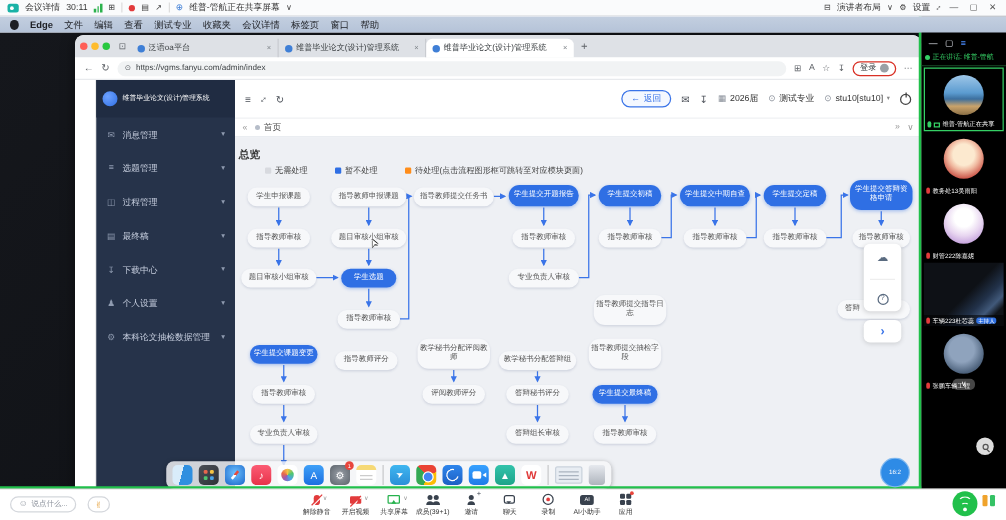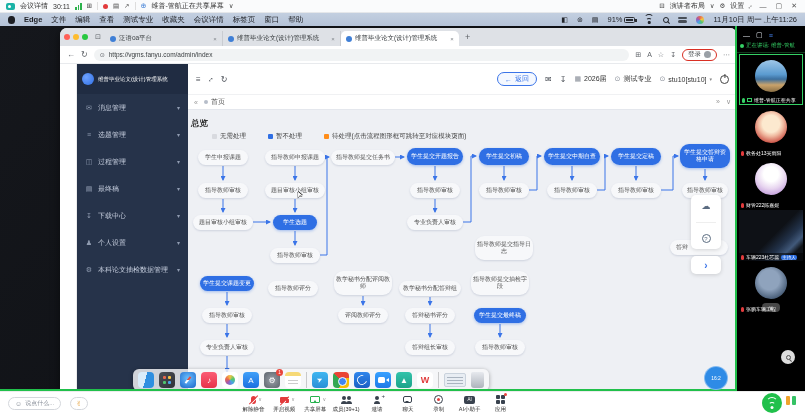--- a/index.html
+++ b/index.html
@@ -240,41 +240,20 @@
           <span>文件</span>
           <span>编辑</span>
           <span>查看</span>
           <span>测试专业</span>
           <span>收藏夹</span>
           <span>会议详情</span>
           <span>标签页</span>
           <span>窗口</span>
           <span>帮助</span>
         </span>
-    </div>
-    <div class="mb-r">
-      <span class="mb-ic">◧</span>
-      <span class="mb-ic">⊚</span>
-      <span class="mb-ic">▤</span>
-      <span class="batt">
-          <span>91%</span>
-          <span class="shell"></span>
-        </span>
-      <span class="wifi">
-          <i></i>
-          <i></i>
-          <i></i>
-        </span>
-      <span class="search"></span>
-      <span class="cc">
-          <i></i>
-          <i></i>
-        </span>
-      <span class="siri"></span>
-      <span>11月10日 周一 上午11:26</span>
     </div>
   </div>
 
   <div class="desktop"></div>
 
   <div class="browser">
     <div class="tabstrip">
       <span class="tl" style="background:#ff5f57"></span>
       <span class="tl" style="background:#febc2e"></span>
       <span class="tl" style="background:#28c840"></span>

